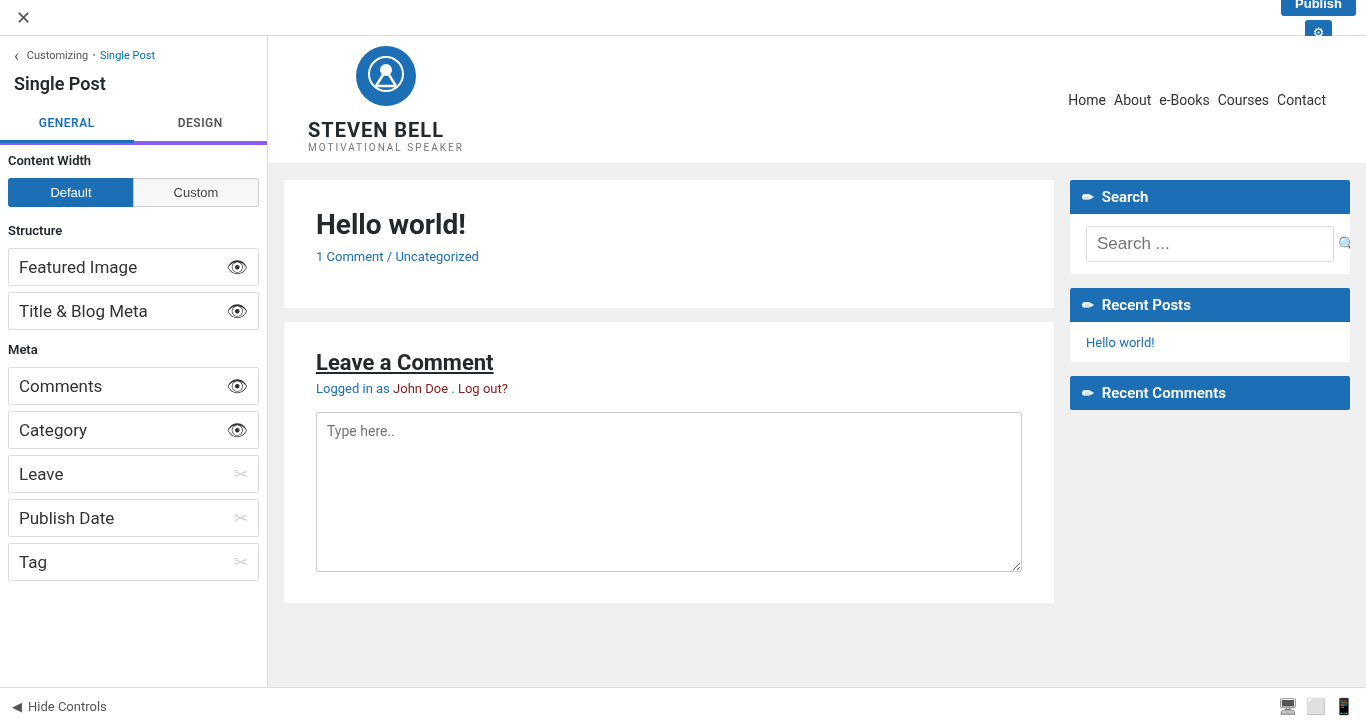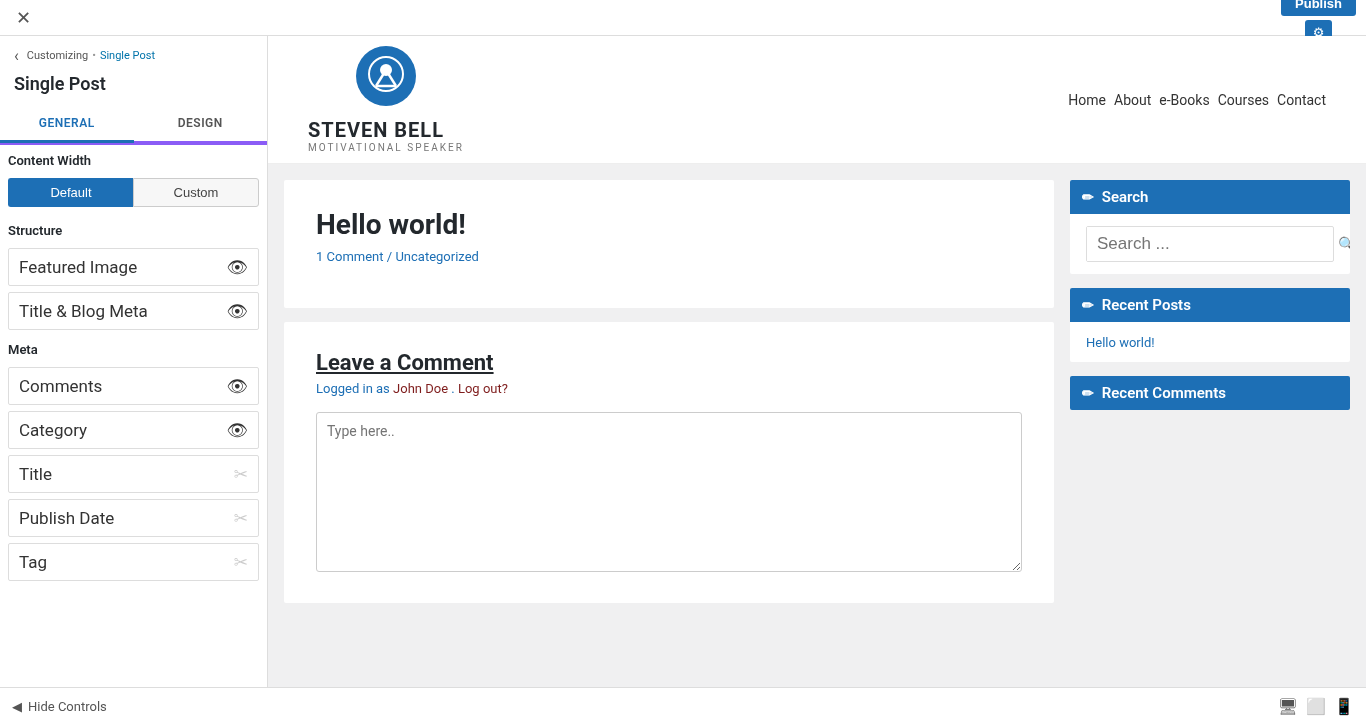--- a/index.html
+++ b/index.html
@@ -206,21 +206,21 @@
       <div class="section-title">Meta</div>
       <div class="struct-item">
         <span>Comments</span>
         <span class="eye-icon">👁</span>
       </div>
       <div class="struct-item">
         <span>Category</span>
         <span class="eye-icon">👁</span>
       </div>
       <div class="struct-item">
-        <span>Title</span>
+        <span>Leave</span>
         <span class="eye-icon disabled">✂</span>
       </div>
       <div class="struct-item">
         <span>Publish Date</span>
         <span class="eye-icon disabled">✂</span>
       </div>
       <div class="struct-item">
         <span>Tag</span>
         <span class="eye-icon disabled">✂</span>
       </div>

